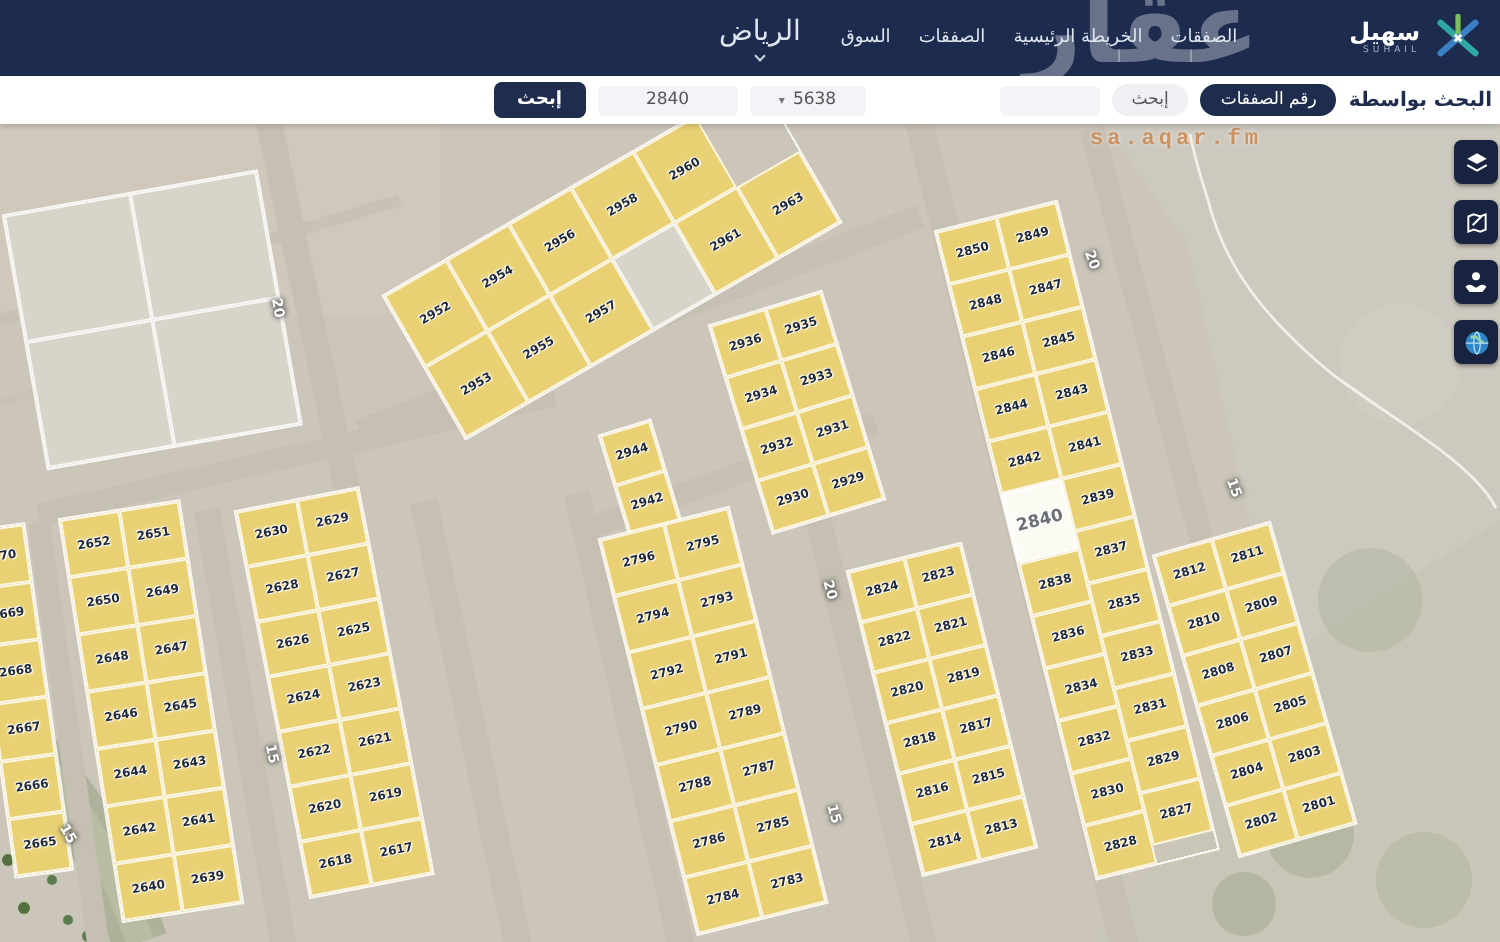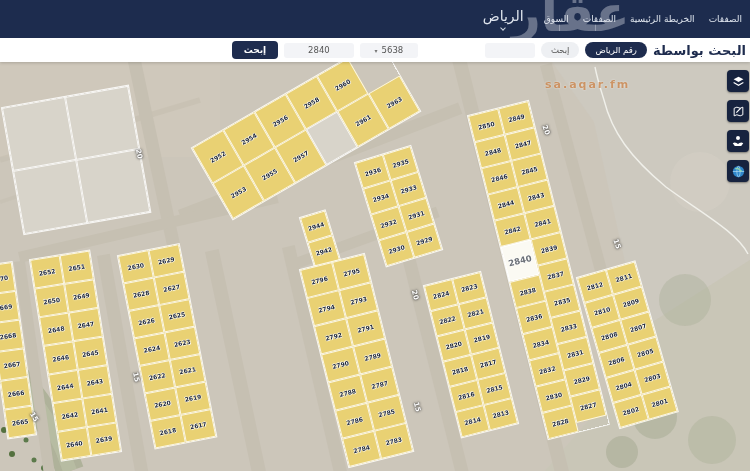--- a/index.html
+++ b/index.html
@@ -18,21 +18,21 @@
   .city{display:flex;align-items:center;gap:4px;margin-right:6px;color:#dfe5ee;font-size:14px;flex-direction:column;}
   .chev{display:inline-block;width:4px;height:4px;border-left:1px solid #cfd6e0;
     border-bottom:1px solid #cfd6e0;transform:rotate(-45deg);margin-top:-2px;}
   .wm-big{position:absolute;left:512px;top:-15px;font-size:50px;font-weight:bold;
     color:rgba(226,230,236,.38);pointer-events:none;white-space:nowrap;}
 
   
   .searchbar{position:relative;width:750px;height:24px;background:#ffffff;
     display:flex;direction:rtl;align-items:center;gap:6px;padding:0 4px;
     box-shadow:0 1px 3px rgba(0,0,0,.18);z-index:25;}
-  .sb-label{font-size:13px;font-weight:bold;color:#1e2c4e;white-space:nowrap;}
+  .sb-label{font-size:10px;font-weight:bold;color:#1e2c4e;white-space:nowrap;}
   .pill{font-size:8.5px;border-radius:10px;padding:3px 10px;white-space:nowrap;cursor:pointer;}
   .pill.active{background:#1e2c4e;color:#fff;}
   .pill.idle{background:#eef0f3;color:#555;}
   .sb-field{height:15px;background:#f3f4f7;border-radius:3px;font-size:8.5px;color:#555;
     display:flex;align-items:center;justify-content:center;gap:4px;}
   .f-region{width:50px;}
   .f-select{width:58px;}
   .f-num{width:70px;}
   .sb-spacer{width:55px;height:1px;}
   .sb-btn{width:46px;height:18px;background:#1e2c4e;color:#fff;border-radius:4px;
@@ -49,46 +49,58 @@
   .cell{background:#e9d173;border:0.5px solid rgba(255,255,255,.8);
     display:flex;align-items:center;justify-content:center;}
   .cell span{font-size:6px;font-weight:bold;color:#20293a;line-height:1;
     text-shadow:0 0 2px #fff,0.5px 0.5px 0 #fff,-0.5px -0.5px 0 #fff;}
   .cell.gray{background:#d8d4ca;}
   .cell.empty{visibility:hidden;}
   .cell.sel{background:#fbfaf3;border-color:#fff;}
   .cell.sel span{font-size:8.5px;color:#6b7077;}
   .rlabel{position:absolute;z-index:4;font-size:7px;font-weight:bold;color:#fff;
     text-shadow:0 0 2px #444,0 0 3px #444;transform-origin:center;}
-  .wm-small{position:absolute;left:545px;top:16px;z-index:5;font-size:11px;font-weight:bold;
-    letter-spacing:2px;color:rgba(198,128,70,.8);text-shadow:0 0 2px rgba(255,255,255,.7);}
+  .wm-small{position:absolute;left:545px;top:2px;z-index:5;font-size:11px;font-weight:bold;
+    letter-spacing:2px;color:rgba(198,128,70,.8);text-shadow:0 0 2px rgba(255,255,255,.7);font-family:Liberation Mono, monospace;}
 
   
   .tools{position:absolute;right:1px;top:8px;display:flex;flex-direction:column;gap:8px;z-index:6;}
   .tool{width:22px;height:22px;background:#17233f;border-radius:4px;cursor:pointer;
     display:flex;align-items:center;justify-content:center;box-shadow:0 1px 2px rgba(0,0,0,.4);}
 </style>
 </head>
 <body>
 
 <div class="navbar">
+  <div class="brand">
+    <svg width="26" height="26" viewBox="0 0 24 24">
+      <path d="M4 5 L20 19" stroke="#2ea8a0" stroke-width="3" stroke-linecap="round"></path>
+      <path d="M20 5 L4 19" stroke="#3b7fc4" stroke-width="3" stroke-linecap="round"></path>
+      <path d="M12 2 L12 9" stroke="#7cc05c" stroke-width="2.4" stroke-linecap="round"></path>
+      <path d="M10.5 10.5 L13.5 13.5 M13.5 10.5 L10.5 13.5" stroke="#fff" stroke-width="1.4"></path>
+    </svg>
+    <div class="brand-txt">
+      <span class="brand-ar">سهيل</span>
+      <span class="brand-en">SUHAIL</span>
+    </div>
+  </div>
   <span class="nav-item">الصفقات</span>
   <span class="nav-item">الخريطة الرئيسية</span>
   <span class="nav-item">الصفقات</span>
   <span class="nav-item">السوق</span>
   <span class="city">
     <span>الرياض</span>
     <span class="chev"></span>
   </span>
   <div class="wm-big">عقار</div>
 </div>
 
 <div class="searchbar">
   <span class="sb-label">البحث بواسطة</span>
-  <span class="pill active">رقم الرياض</span>
+  <span class="pill active">رقم الصفقات</span>
   <span class="pill idle">إبحث</span>
   <div class="sb-field f-region"></div>
   <div class="sb-spacer"></div>
   <div class="sb-field f-select">
     <span>5638</span>
     <span class="carr">▾</span>
   </div>
   <div class="sb-field f-num">2840</div>
   <div class="sb-btn">إبحث</div>
 </div>

